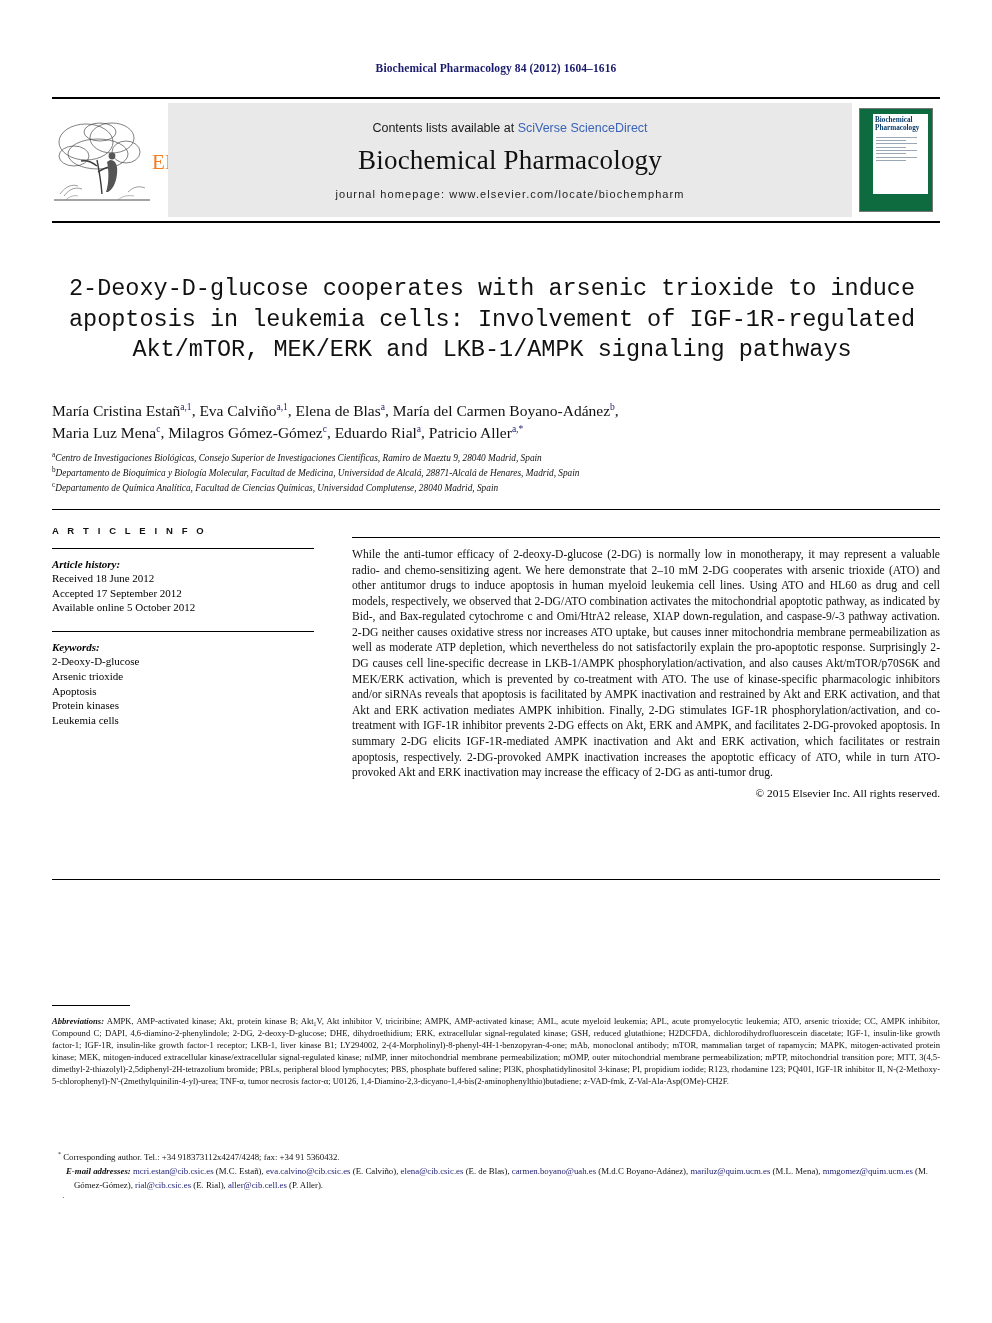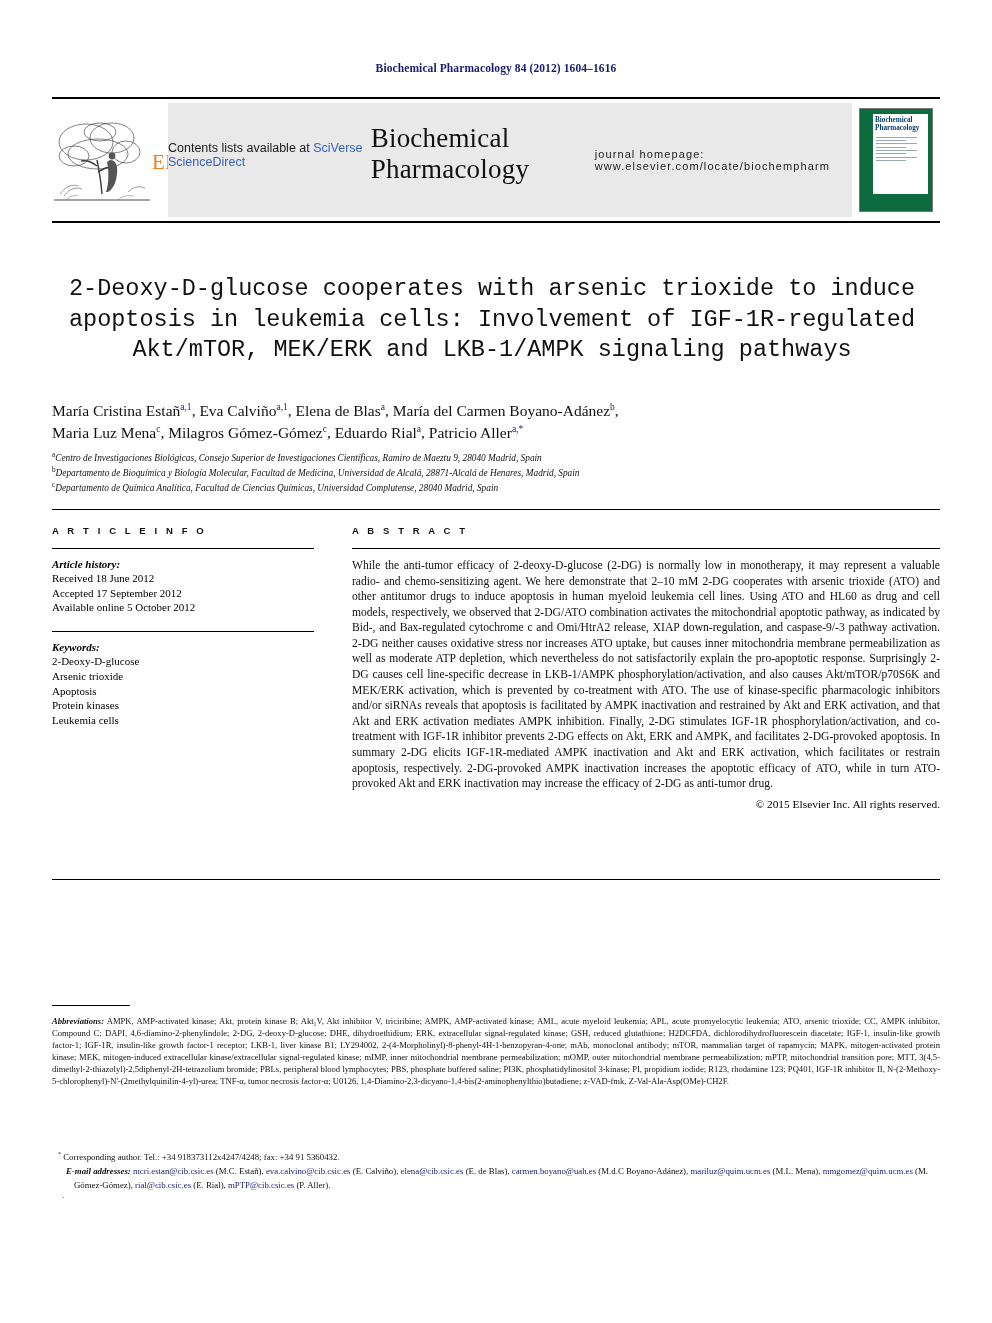--- a/index.html
+++ b/index.html
@@ -68,21 +68,21 @@
     letter-spacing: .2px;
     color: #F47C20;
     line-height: 1;
     margin-top: 1px;
   }
   .journal-band {
     flex: 1 1 auto;
     background: #e9e9e9;
     margin: 4px 0 4px 0;
     display: flex;
-    flex-direction: row;
+    flex-direction: column;
     align-items: center;
     justify-content: center;
     position: relative;
   }
   .contents-line {
     font-family: "Liberation Sans", sans-serif;
     font-size: 12.5px;
     color: #1a1a1a;
     margin-bottom: 10px;
   }
@@ -399,21 +399,20 @@
     <div class="ai-rule second"></div>
     <div class="ai-label">Keywords:</div>
     <div class="ai-line">2-Deoxy-D-glucose</div>
     <div class="ai-line">Arsenic trioxide</div>
     <div class="ai-line">Apoptosis</div>
     <div class="ai-line">Protein kinases</div>
     <div class="ai-line">Leukemia cells</div>
   </div>
 
   <div class="abstract-col">
-    <div class="sec-head">A B S T R A C T</div>
     <div class="ab-rule"></div>
     <div class="abstract-body">While the anti-tumor efficacy of 2-deoxy-D-glucose (2-DG) is normally low in monotherapy, it may represent a valuable radio- and chemo-sensitizing agent. We here demonstrate that 2–10 mM 2-DG cooperates with arsenic trioxide (ATO) and other antitumor drugs to induce apoptosis in human myeloid leukemia cell lines. Using ATO and HL60 as drug and cell models, respectively, we observed that 2-DG/ATO combination activates the mitochondrial apoptotic pathway, as indicated by Bid-, and Bax-regulated cytochrome c and Omi/HtrA2 release, XIAP down-regulation, and caspase-9/-3 pathway activation. 2-DG neither causes oxidative stress nor increases ATO uptake, but causes inner mitochondria membrane permeabilization as well as moderate ATP depletion, which nevertheless do not satisfactorily explain the pro-apoptotic response. Surprisingly 2-DG causes cell line-specific decrease in LKB-1/AMPK phosphorylation/activation, and also causes Akt/mTOR/p70S6K and MEK/ERK activation, which is prevented by co-treatment with ATO. The use of kinase-specific pharmacologic inhibitors and/or siRNAs reveals that apoptosis is facilitated by AMPK inactivation and restrained by Akt and ERK activation, and that Akt and ERK activation mediates AMPK inhibition. Finally, 2-DG stimulates IGF-1R phosphorylation/activation, and co-treatment with IGF-1R inhibitor prevents 2-DG effects on Akt, ERK and AMPK, and facilitates 2-DG-provoked apoptosis. In summary 2-DG elicits IGF-1R-mediated AMPK inactivation and Akt and ERK activation, which facilitates or restrain apoptosis, respectively. 2-DG-provoked AMPK inactivation increases the apoptotic efficacy of ATO, while in turn ATO-provoked Akt and ERK inactivation may increase the efficacy of 2-DG as anti-tumor drug.</div>
     <div class="copyright-line">© 2015 Elsevier Inc. All rights reserved.</div>
   </div>
 
   <div class="foot-rule"></div>
 
   <div class="abbrev">
     <b class="lead">Abbreviations:</b>
     <span>AMPK, AMP-activated kinase; Akt, protein kinase B; Akt₁V, Akt inhibitor V, triciribine; AMPK, AMP-activated kinase; AML, acute myeloid leukemia; APL, acute promyelocytic leukemia; ATO, arsenic trioxide; CC, AMPK inhibitor, Compound C; DAPI, 4,6-diamino-2-phenylindole; 2-DG, 2-deoxy-D-glucose; DHE, dihydroethidium; ERK, extracellular signal-regulated kinase; GSH, reduced glutathione; H2DCFDA, dichlorodihydrofluorescein diacetate; IGF-1, insulin-like growth factor-1; IGF-1R, insulin-like growth factor-1 receptor; LKB-1, liver kinase B1; LY294002, 2-(4-Morpholinyl)-8-phenyl-4H-1-benzopyran-4-one; mAb, monoclonal antibody; mTOR, mammalian target of rapamycin; MAPK, mitogen-activated protein kinase; MEK, mitogen-induced extracellular kinase/extracellular signal-regulated kinase; mIMP, inner mitochondrial membrane permeabilization; mOMP, outer mitochondrial membrane permeabilization; mPTP, mitochondrial transition pore; MTT, 3(4,5-dimethyl-2-thiazolyl)-2,5diphenyl-2H-tetrazolium bromide; PBLs, peripheral blood lymphocytes; PBS, phosphate buffered saline; PI3K, phosphatidylinositol 3-kinase; PI, propidium iodide; R123, rhodamine 123; PQ401, IGF-1R inhibitor II, N-(2-Methoxy-5-chlorophenyl)-N'-(2methylquinilin-4-yl)-urea; TNF-α, tumor necrosis factor-α; U0126, 1,4-Diamino-2,3-dicyano-1,4-bis(2-aminophenylthio)butadiene; z-VAD-fmk, Z-Val-Ala-Asp(OMe)-CH2F.</span>
@@ -433,21 +432,21 @@
       <span class="mail-link">elena@cib.csic.es</span>
       <span>(E. de Blas)</span>,
       <span class="mail-link">carmen.boyano@uah.es</span>
       <span>(M.d.C Boyano-Adánez)</span>,
       <span class="mail-link">mariluz@quim.ucm.es</span>
       <span>(M.L. Mena)</span>,
       <span class="mail-link">mmgomez@quim.ucm.es</span>
       <span>(M. Gómez-Gómez)</span>,
       <span class="mail-link">rial@cib.csic.es</span>
       <span>(E. Rial)</span>,
-      <span class="mail-link">mPTP@cib.csic.es</span>
+      <span class="mail-link">aller@cib.cell.es</span>
       <span>(P. Aller)</span>.
     </div>
     <div class="equal-line">
       <sup class="mark">1</sup>
       <span>M.C.E and E.C. equally contributed to this work.</span>
     </div>
   </div>
 
   <div class="footer">
     <div>0006-2952/$ – see front matter © 2021 Elsevier Inc. All rights reserved.</div>

